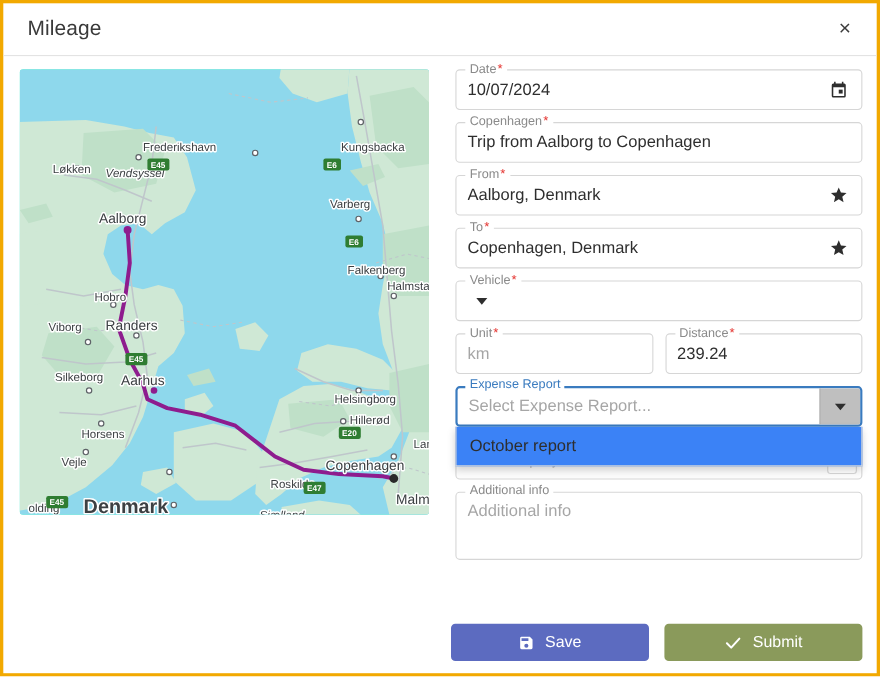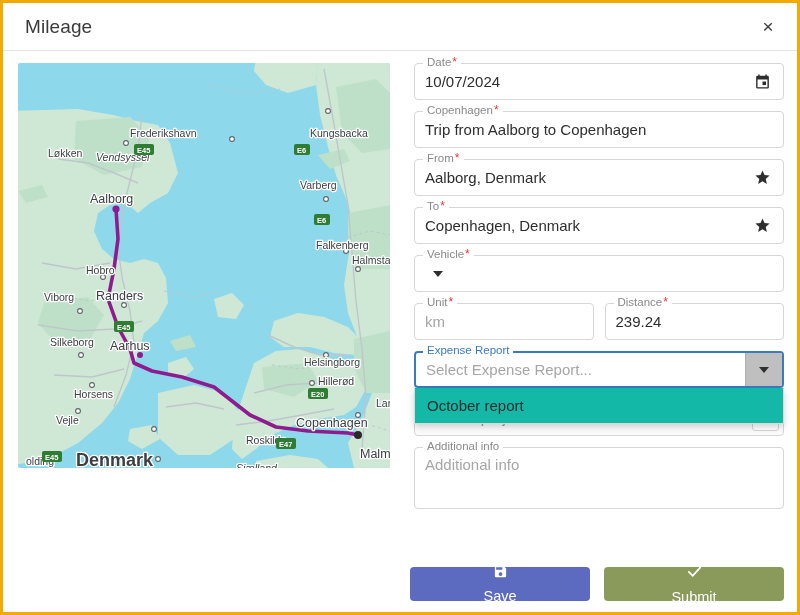--- a/index.html
+++ b/index.html
@@ -170,21 +170,21 @@
     justify-content: center;
     cursor: pointer;
     flex: 0 0 37px;
   }
 
   .dropdown {
     position: absolute;
     left: 0;
     right: 0;
     top: 37px;
-    background: #14b8a6;
+    background: #3b82f6;
     border: 1px solid #d9d9d9;
     border-top: none;
     box-shadow: 0 3px 7px rgba(0,0,0,.18);
     z-index: 40;
   }
   .dropdown-item {
     padding: 9px 12px;
     font-size: 15px;
     color: #2e2e2e;
     cursor: pointer;
@@ -229,21 +229,20 @@
     border: none;
     border-radius: 4px;
     color: #fff;
     font-size: 14.5px;
     font-family: "Liberation Sans", sans-serif;
     display: flex;
     align-items: center;
     justify-content: center;
     gap: 9px;
     cursor: pointer;
-    flex-direction: column;
   }
   .btn-save { background: #5c6bc0; }
   .btn-submit { background: #8a9a5b; }
   .btn svg { display: block; }
 </style>
 </head>
 <body>
 
 <div class="dialog">
 

